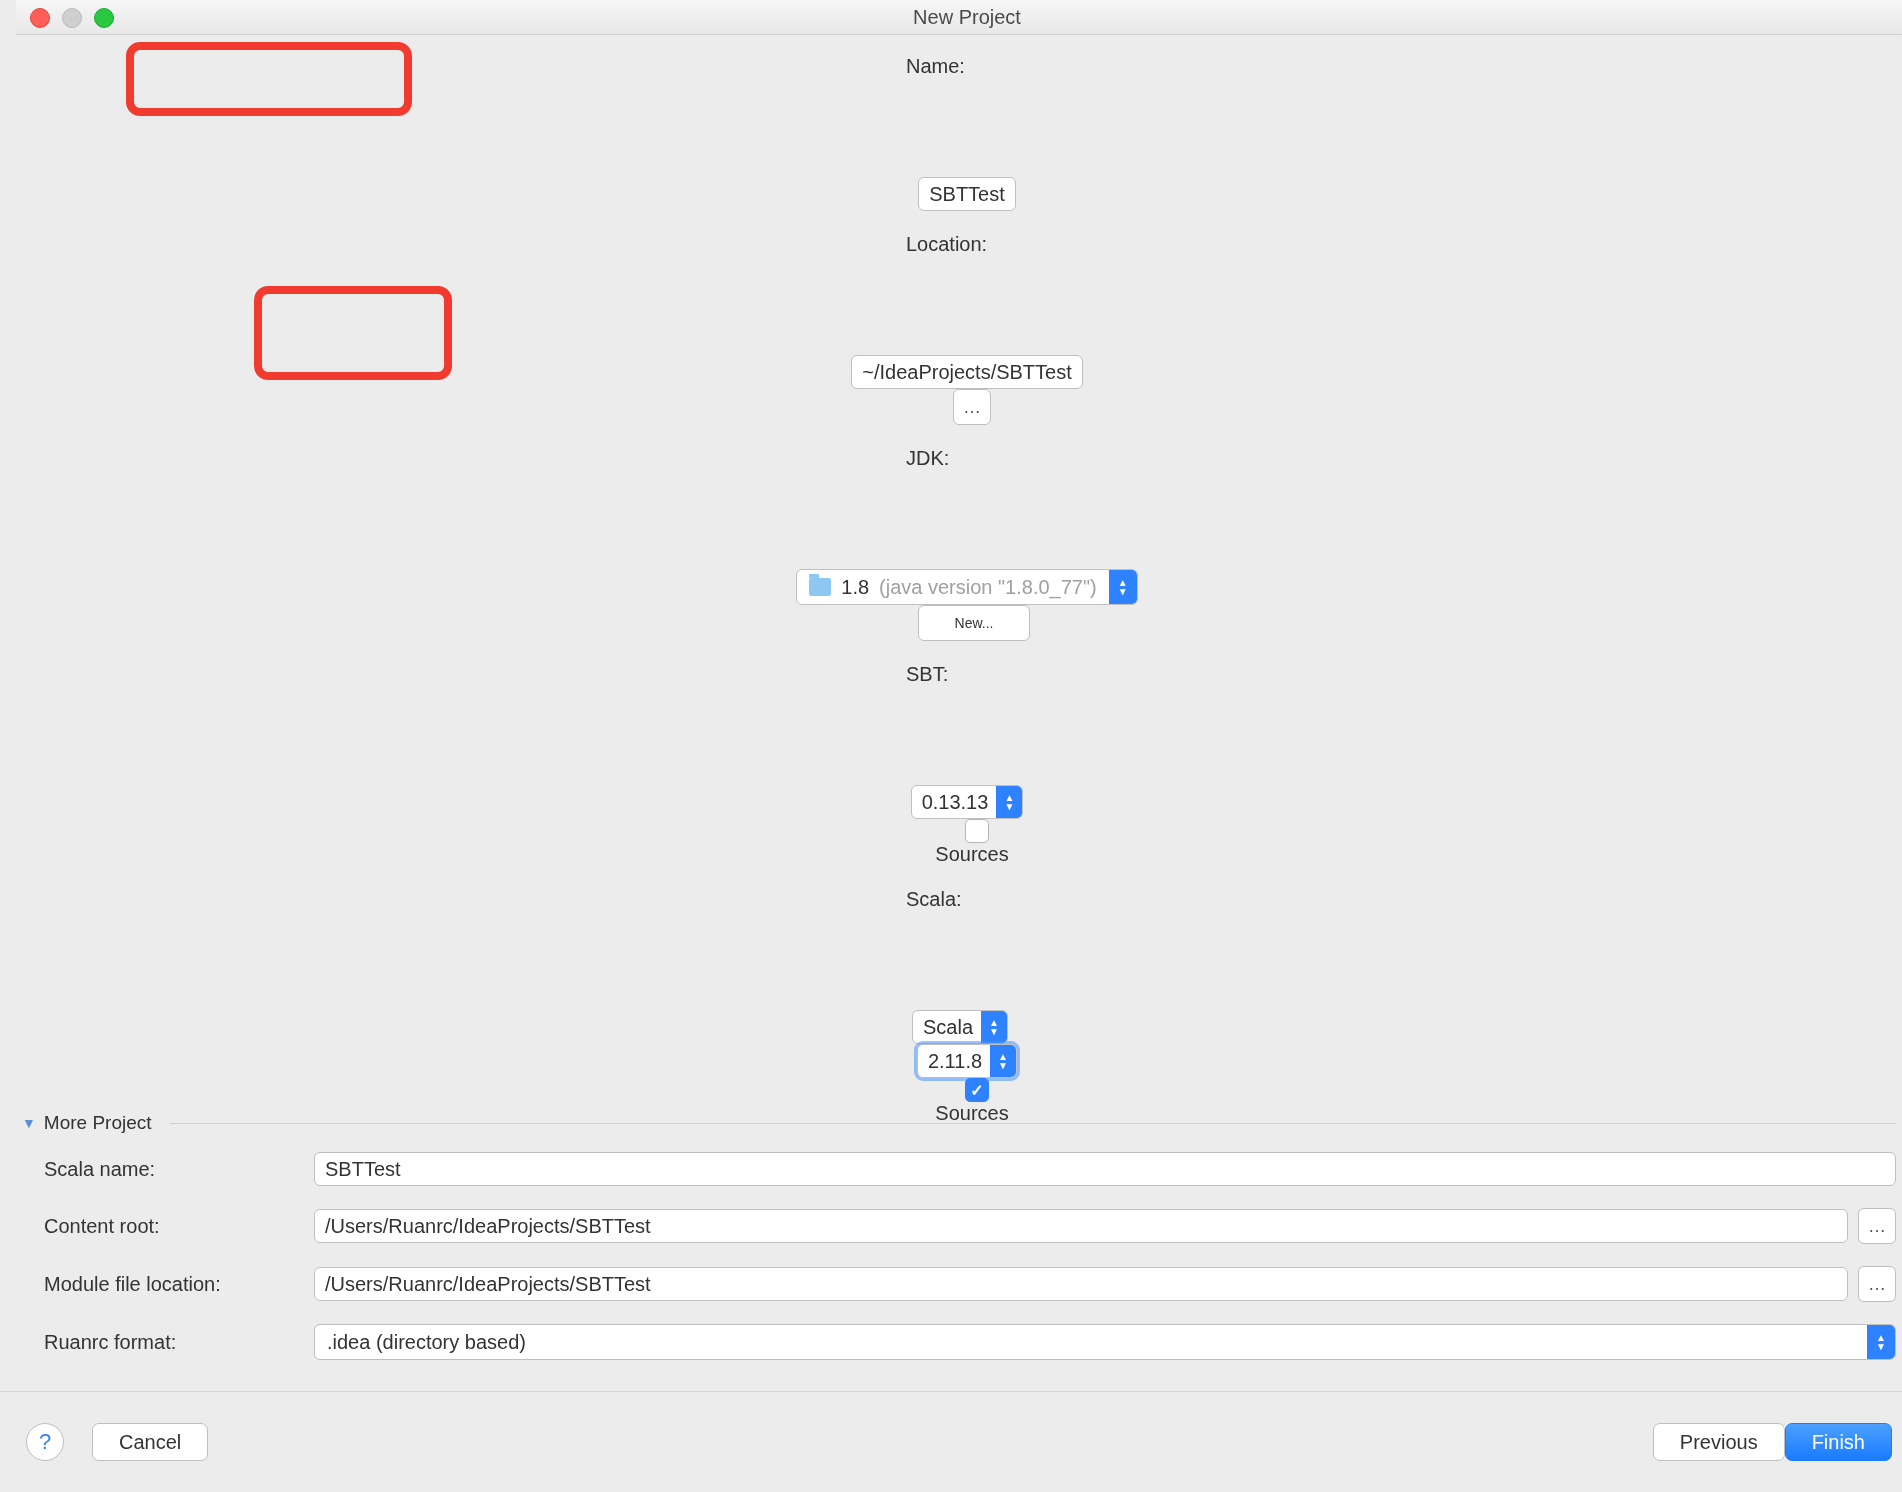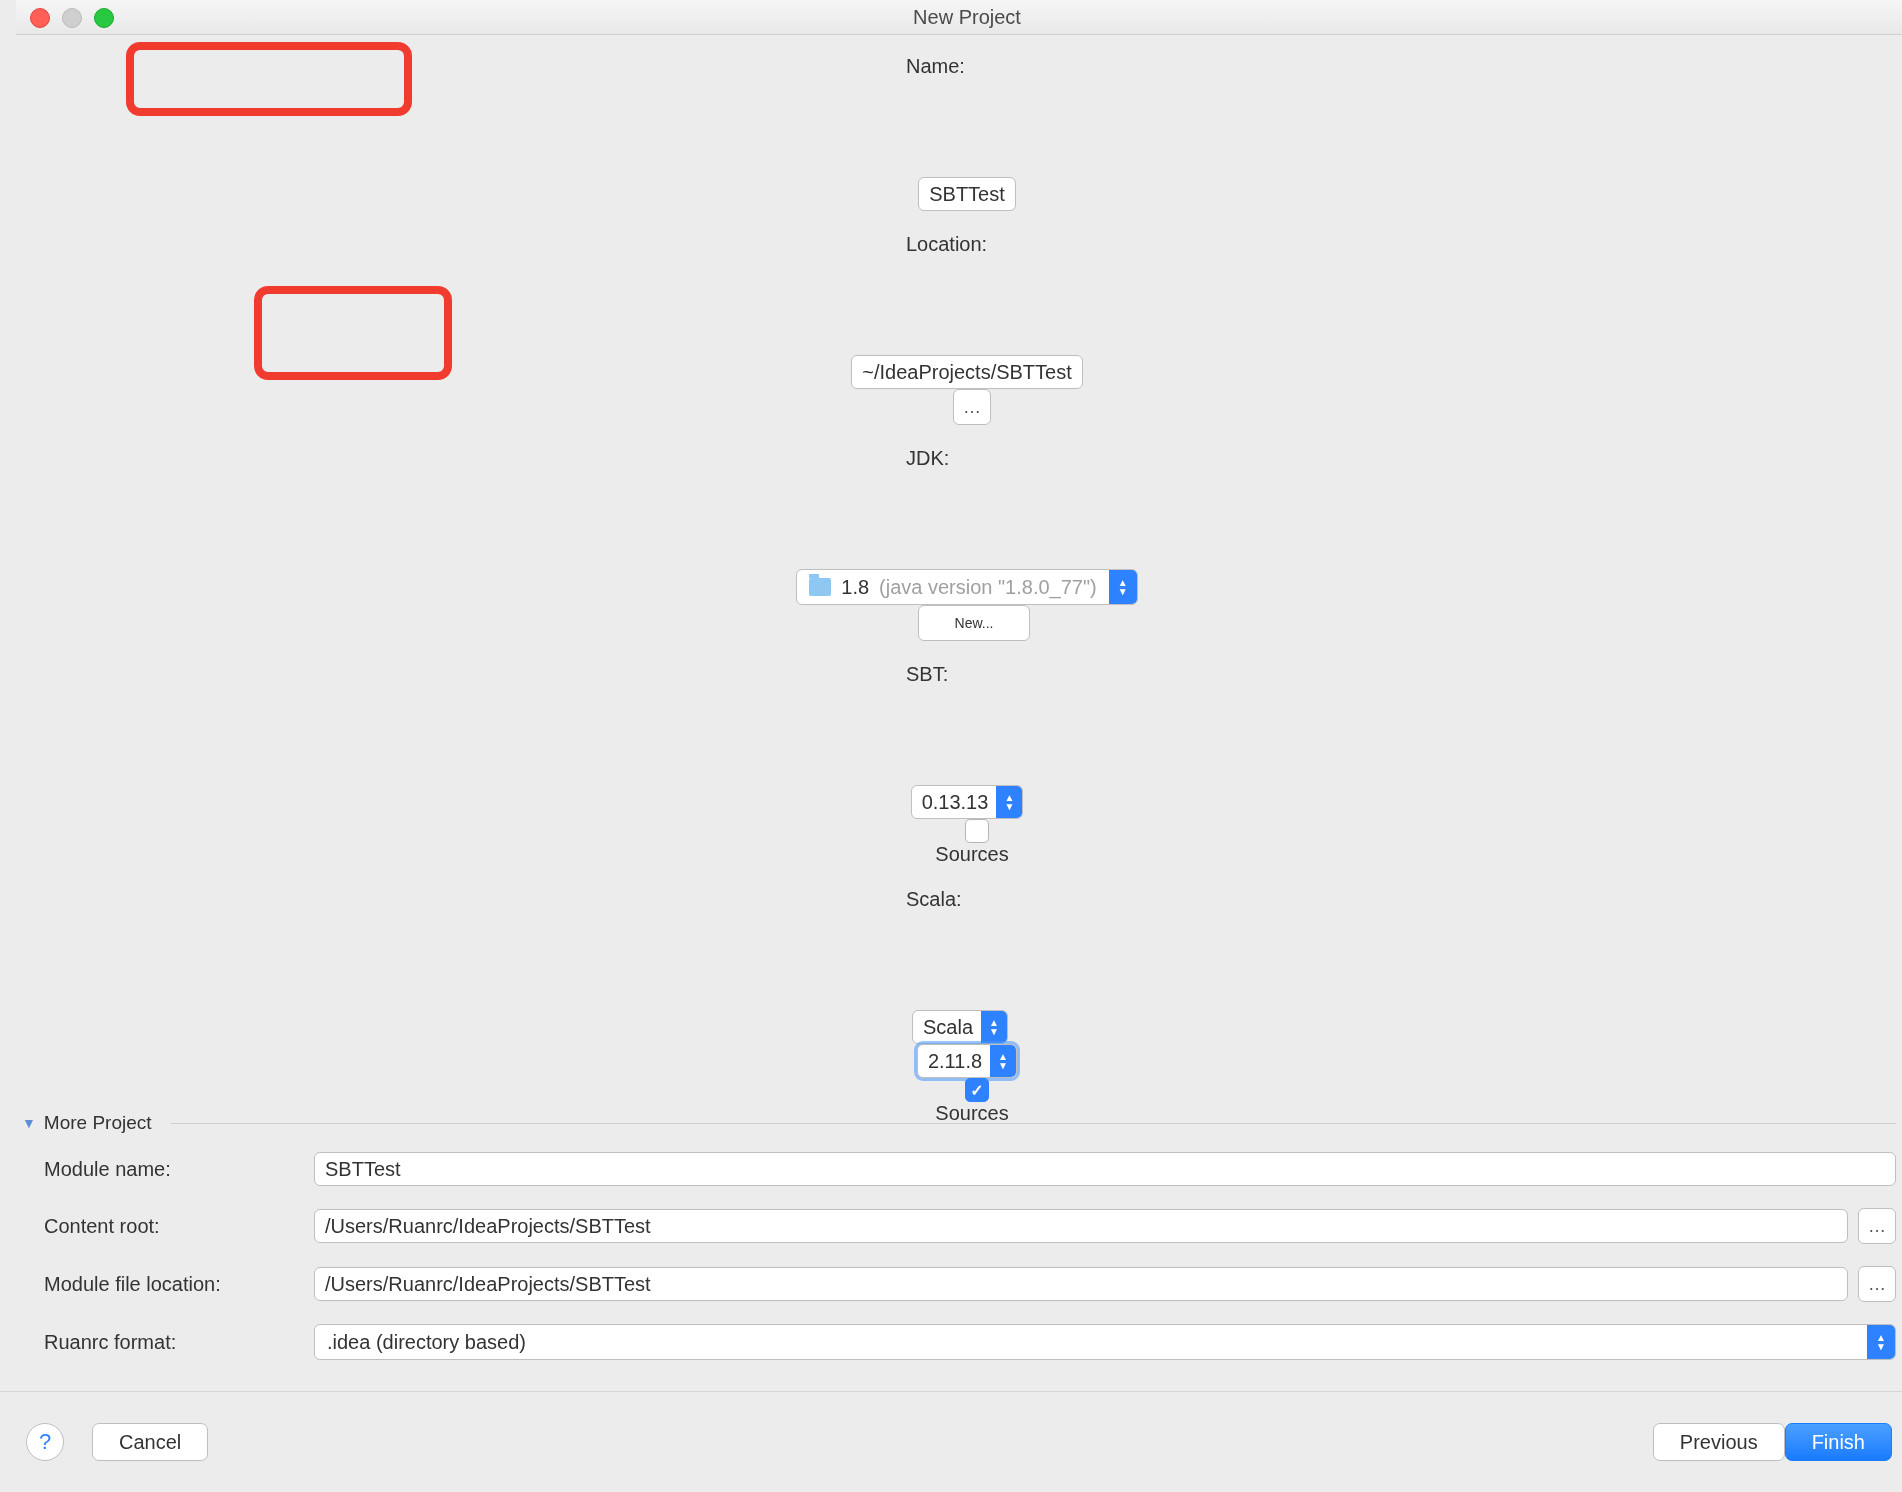--- a/index.html
+++ b/index.html
@@ -378,21 +378,21 @@
   <div class="highlight" style="left:254px; top:286px; width:182px; height:78px;"></div>
 
   <div class="bottom-area">
     <div class="more-header">
       <span class="tri">▼</span>
       <span>More Project</span>
       <span class="line"></span>
     </div>
 
     <div class="mrow">
-      <div class="mlabel">Module name:</div>
+      <div class="mlabel">Scala name:</div>
       <div class="text-input">SBTTest</div>
     </div>
 
     <div class="mrow">
       <div class="mlabel">Content root:</div>
       <div class="text-input">/Users/Ruanrc/IdeaProjects/SBTTest</div>
       <div class="browse-btn">…</div>
     </div>
 
     <div class="mrow">

